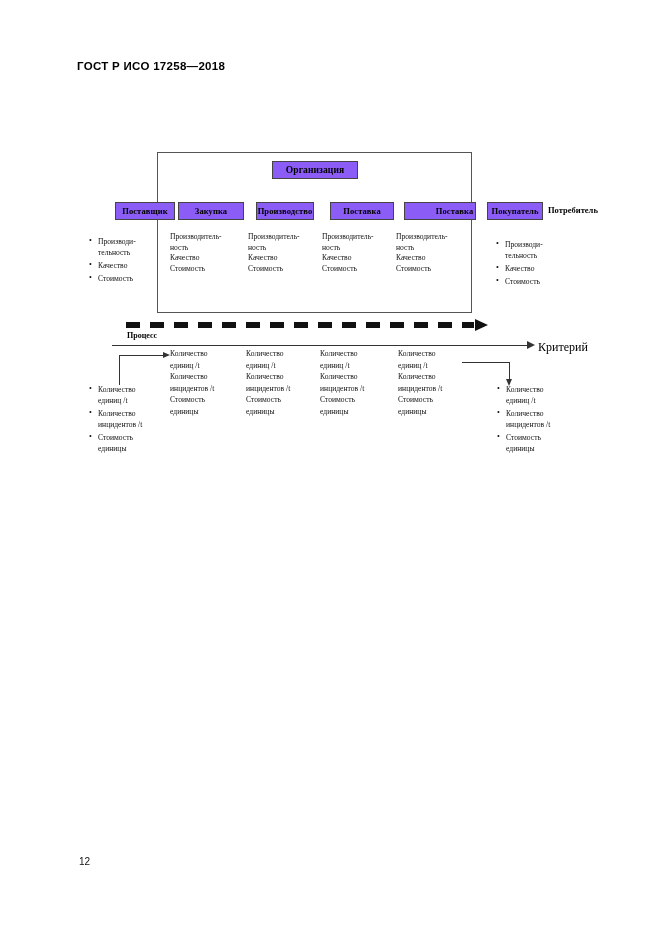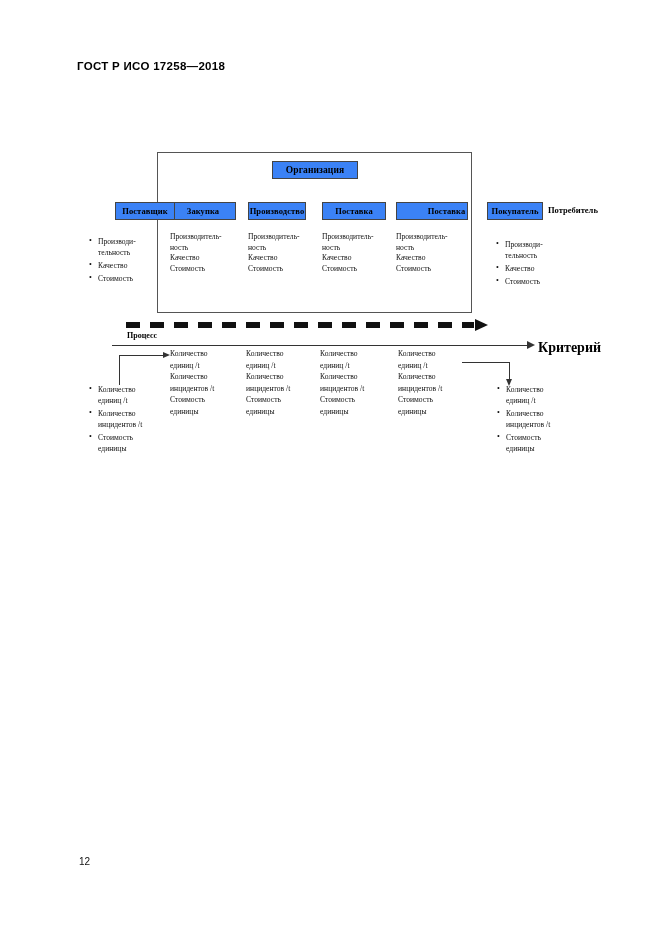--- a/index.html
+++ b/index.html
@@ -69,34 +69,34 @@
     width: 315px;
     height: 161px;
     border: 1.5px solid #555;
     box-sizing: border-box;
   }
 
   .node-box {
     position: absolute;
     border: 1.5px solid #444;
     box-sizing: border-box;
-    background: #3b82f6;
+    background: #8b5cf6;
     display: flex;
     align-items: center;
     justify-content: center;
     font-size: 8.5px;
     font-weight: bold;
     font-family: "Liberation Serif", serif;
     letter-spacing: 0.1px;
     color: #000;
   }
 
   .org-node { left: 272px; top: 161px; width: 86px; height: 18px; font-size: 9.5px; }
 
-  .proc-node { top: 202px; height: 18px; }
+  .proc-node { top: 202px; height: 18px; margin-left: 8px; }
   .proc-1 { left: 170px; width: 66px; }
   .proc-2 { left: 248px; width: 58px; }
   .proc-3 { left: 322px; width: 64px; }
   .proc-4 { left: 396px; width: 72px; padding-left: 29px; }
 
   .side-node { top: 202px; height: 18px; }
   .supplier-node { left: 89px; width: 60px; margin-left: 26px; }
   .buyer-node  { left: 487px; width: 56px; }
 
   .plain-label {
@@ -199,22 +199,22 @@
     top: 331px;
     font-family: "Liberation Serif", serif;
     font-size: 8px;
     font-weight: bold;
   }
   .criterion-label {
     position: absolute;
     left: 538px;
     top: 340px;
     font-family: "Liberation Serif", serif;
-    font-size: 14px;
-    font-weight: bold;
+    font-size: 12px;
+    font-weight: normal;
   }
 
   
   .axis-line {
     position: absolute;
     left: 112px;
     top: 345px;
     width: 416px;
     height: 1px;
     background: #333;

